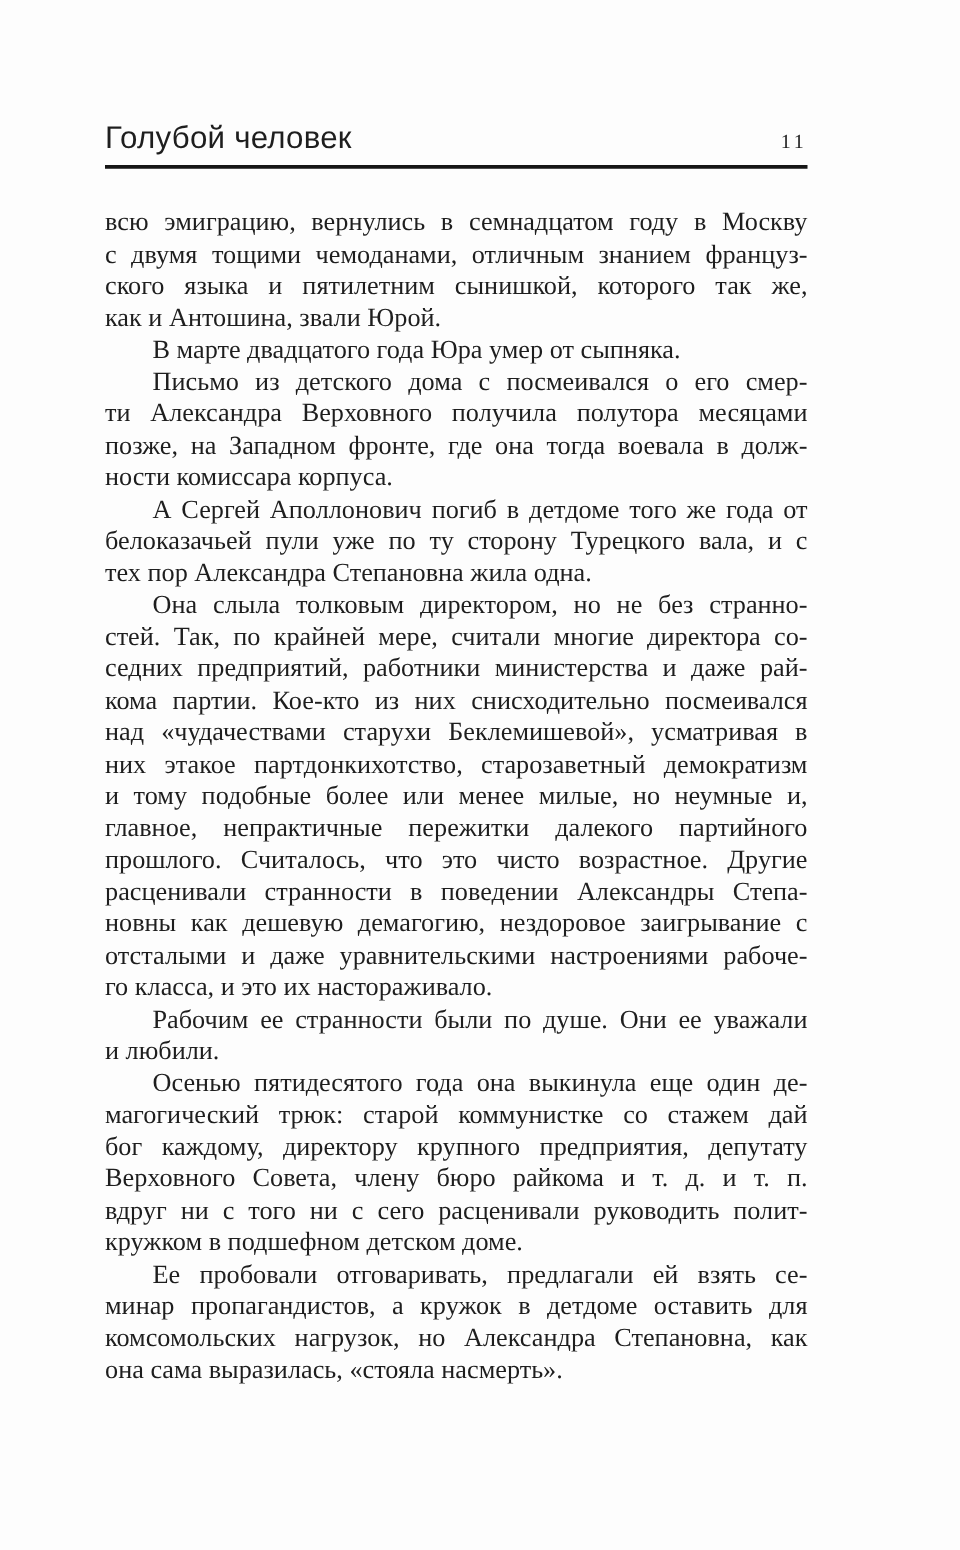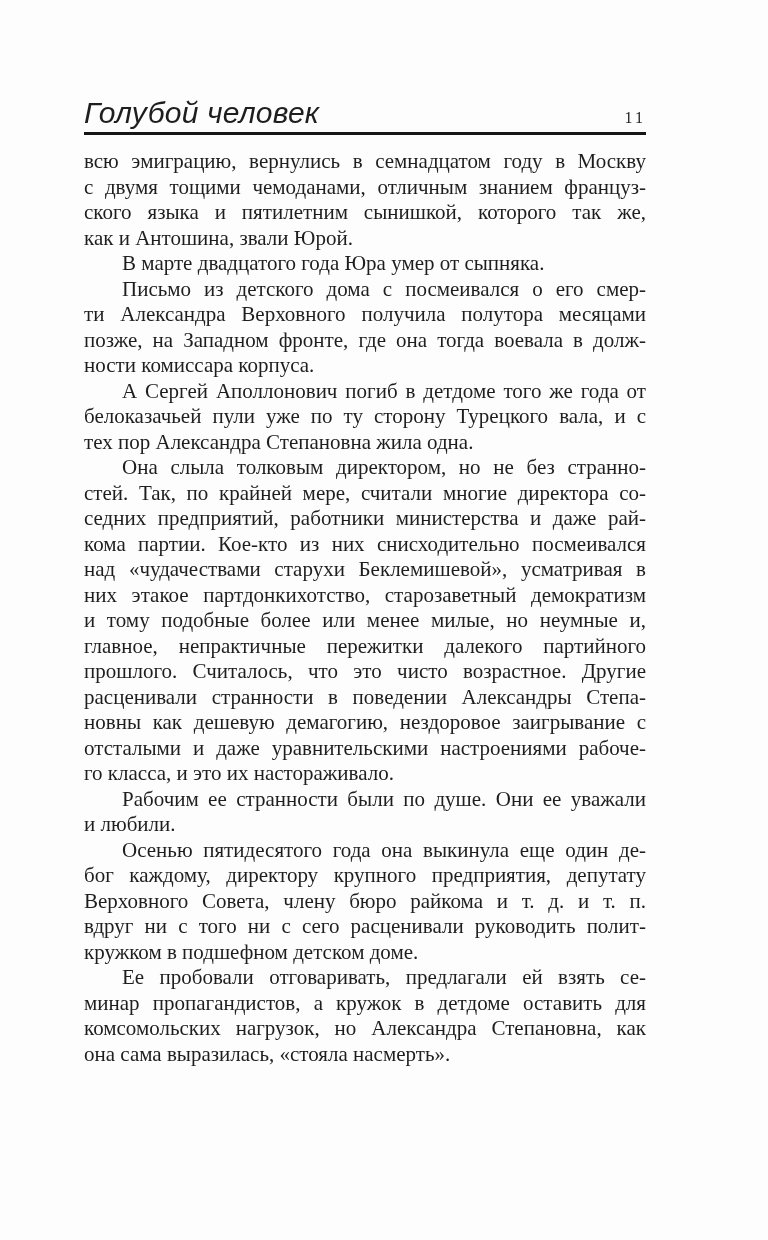--- a/index.html
+++ b/index.html
@@ -18,42 +18,41 @@
     position: absolute;
     top: 96px;
     left: 84px;
     width: 562px;
     display: flex;
     justify-content: space-between;
     align-items: baseline;
   }
   .running-title {
     font-family: "Liberation Sans", sans-serif;
-    font-style: italic;
-    font-size: 30px;
+    font-size: 25px;
     letter-spacing: 0.2px;
     color: var(--text, #1e1e1e);
   }
   .page-number {
     font-family: "Liberation Serif", serif;
     font-size: 16px;
     letter-spacing: 3px;
     color: var(--text, #1e1e1e);
   }
   .header-rule {
     position: absolute;
     top: 132px;
     left: 84px;
     width: 562px;
     height: 3px;
     background: var(--rule, #161616);
   }
   .body-text {
     position: absolute;
-    top: 149px;
+    top: 165px;
     left: 84px;
     width: 562px;
     font-size: 21px;
     line-height: 25.5px;
   }
   .line {
     text-align: justify;
     text-align-last: justify;
     white-space: normal;
   }
@@ -91,20 +90,21 @@
       <div class="line">и тому подобные более или менее милые, но неумные и,</div>
       <div class="line">главное, непрактичные пережитки далекого партийного</div>
       <div class="line">прошлого. Считалось, что это чисто возрастное. Другие</div>
       <div class="line">расценивали странности в поведении Александры Степа-</div>
       <div class="line">новны как дешевую демагогию, нездоровое заигрывание с</div>
       <div class="line">отсталыми и даже уравнительскими настроениями рабоче-</div>
       <div class="line pend">го класса, и это их настораживало.</div>
       <div class="line pstart">Рабочим ее странности были по душе. Они ее уважали</div>
       <div class="line pend">и любили.</div>
       <div class="line pstart">Осенью пятидесятого года она выкинула еще один де-</div>
+      <div class="line">магогический трюк: старой коммунистке со стажем дай</div>
       <div class="line">бог каждому, директору крупного предприятия, депутату</div>
       <div class="line">Верховного Совета, члену бюро райкома и т. д. и т. п.</div>
       <div class="line">вдруг ни с того ни с сего расценивали руководить полит-</div>
       <div class="line pend">кружком в подшефном детском доме.</div>
       <div class="line pstart">Ее пробовали отговаривать, предлагали ей взять се-</div>
       <div class="line">минар пропагандистов, а кружок в детдоме оставить для</div>
       <div class="line">комсомольских нагрузок, но Александра Степановна, как</div>
       <div class="line pend">она сама выразилась, «стояла насмерть».</div>
     </div>
 </div>

